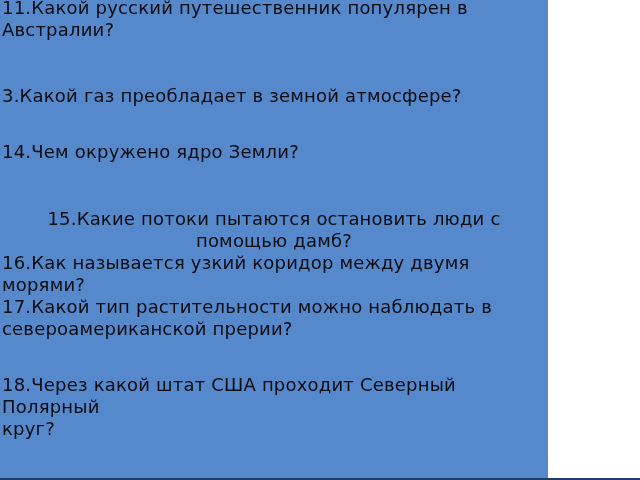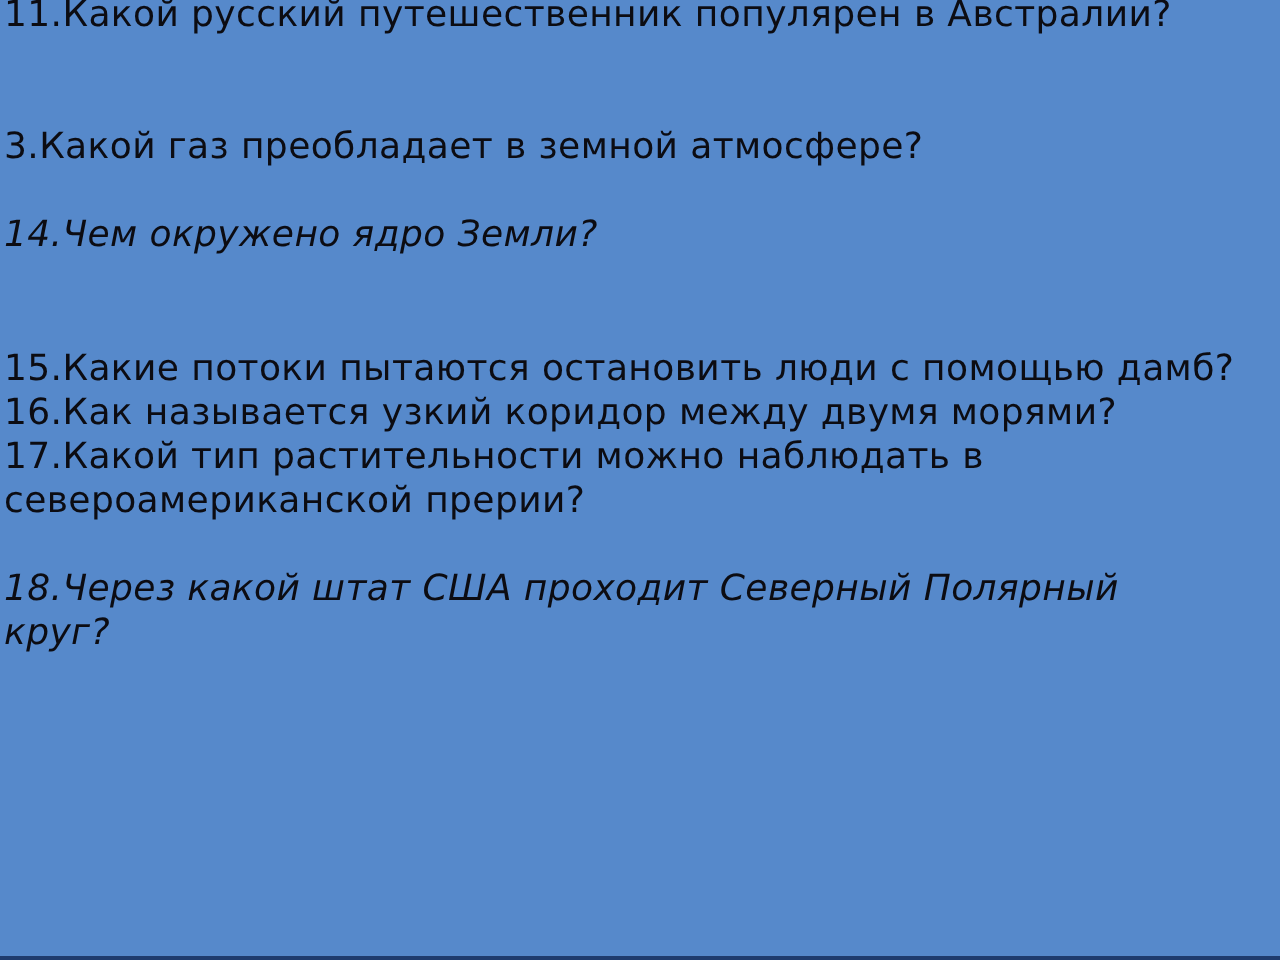--- a/index.html
+++ b/index.html
@@ -9,43 +9,43 @@
   body {
     width: 640px;
     height: 480px;
     overflow: hidden;
     position: relative;
     font-family: "DejaVu Sans", sans-serif;
   }
   .slide {
     position: absolute;
     inset: 0;
-    width: 640px;
+    width: 548px;
     height: 480px;
     background: #5689cb;
   }
   .questions {
     position: absolute;
     left: 2px;
     top: -3px;
     right: 2px;
   }
   .question {
     margin: 0;
     font-size: 18px;
     line-height: 22px;
     font-weight: normal;
     letter-spacing: 0.2px;
     color: #0c0c12;
     white-space: pre-line;
   }
-  .gap-sm  { margin-top: 22px; font-style: italic; }
+  .gap-sm  { margin-top: 34px; }
   .gap-sm2 { }
   .gap-lg  { margin-top: 44px; }
-  .gap-lg2 { margin-top: 45px; }
+  .gap-lg2 { margin-top: 45px; text-align: center; }
   .bottom-edge {
     position: absolute;
     left: 0;
     bottom: 0;
     width: 640px;
     height: 2px;
     background: #1f3c6e;
   }
 </style>
 </head>

